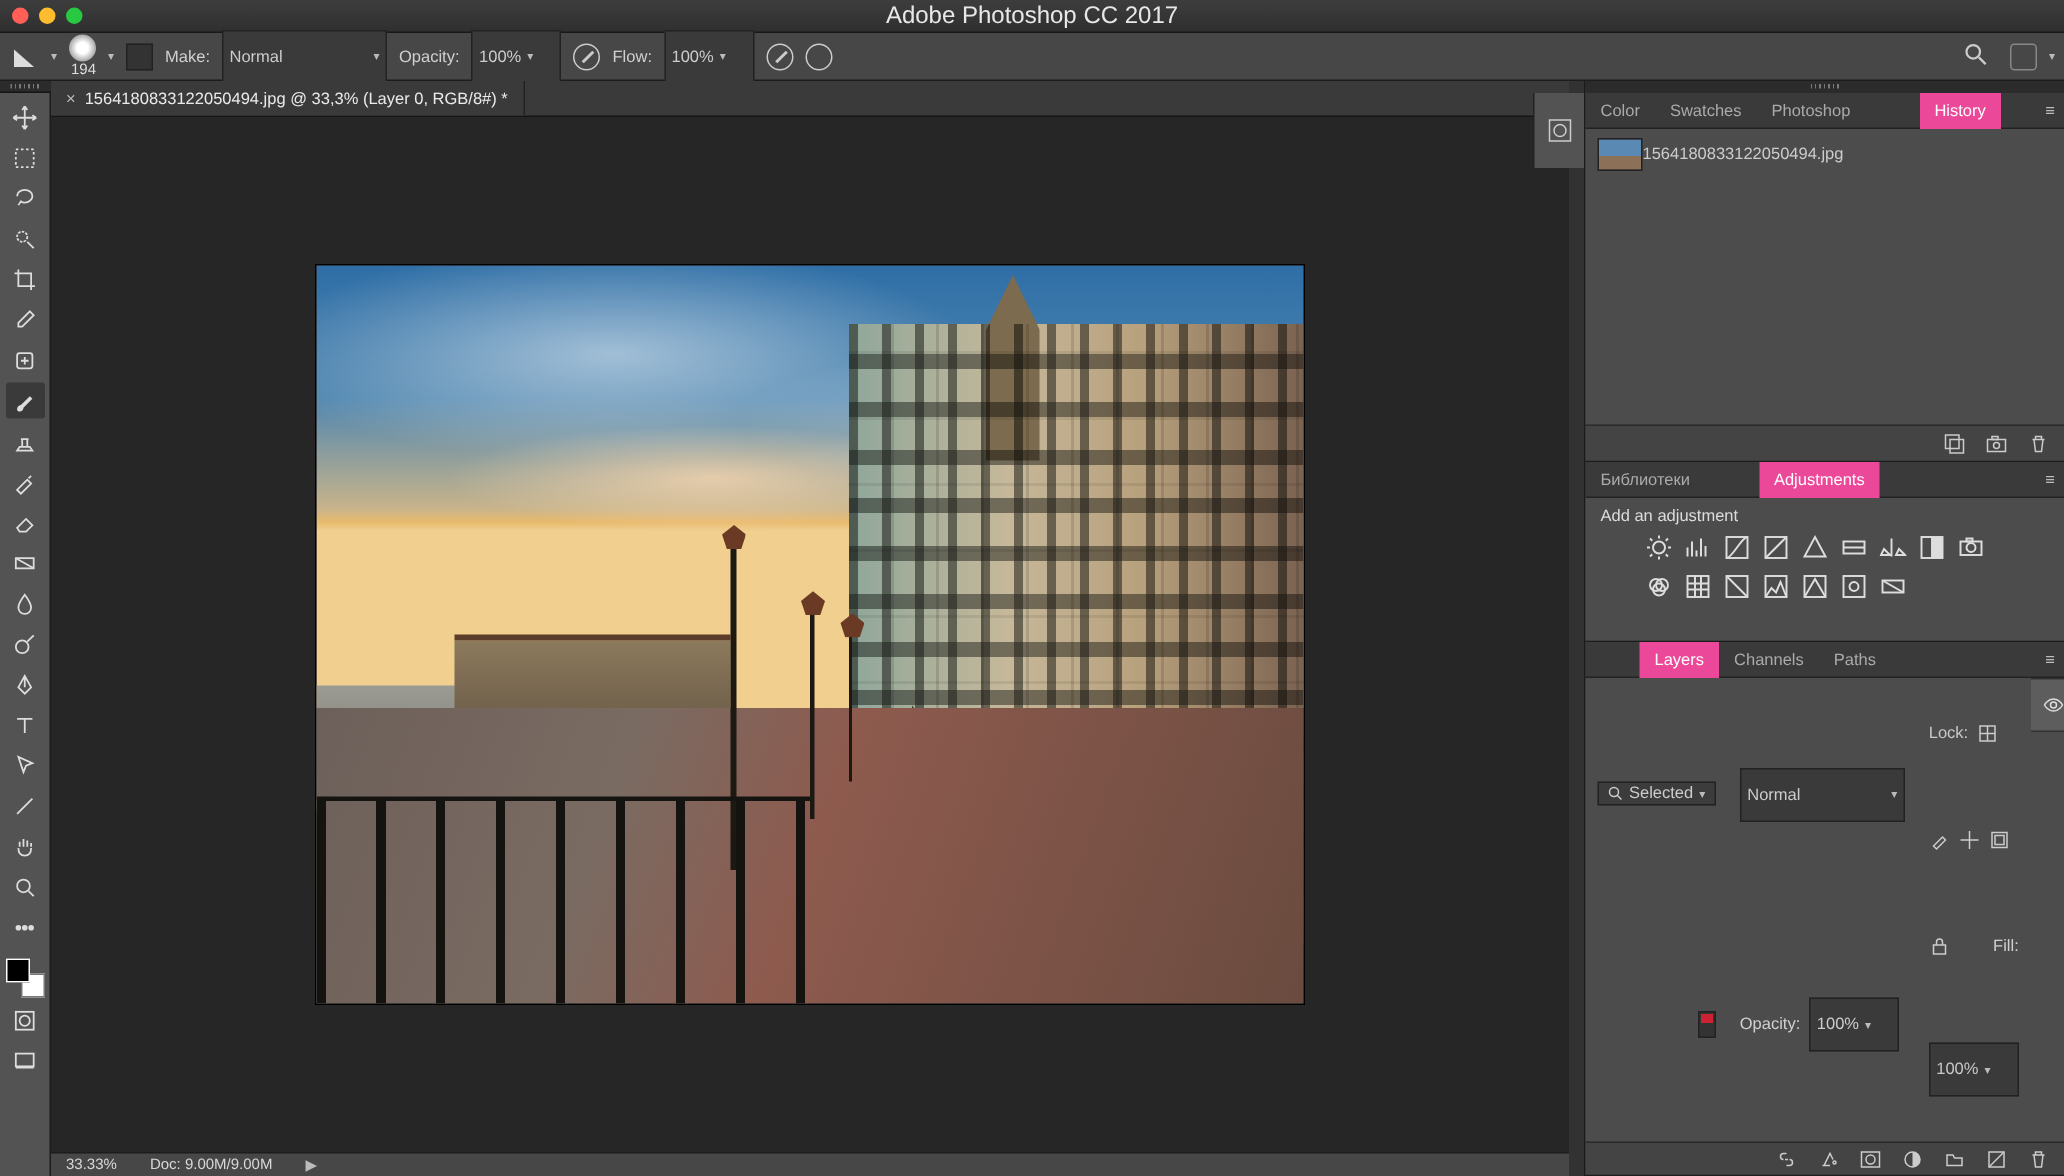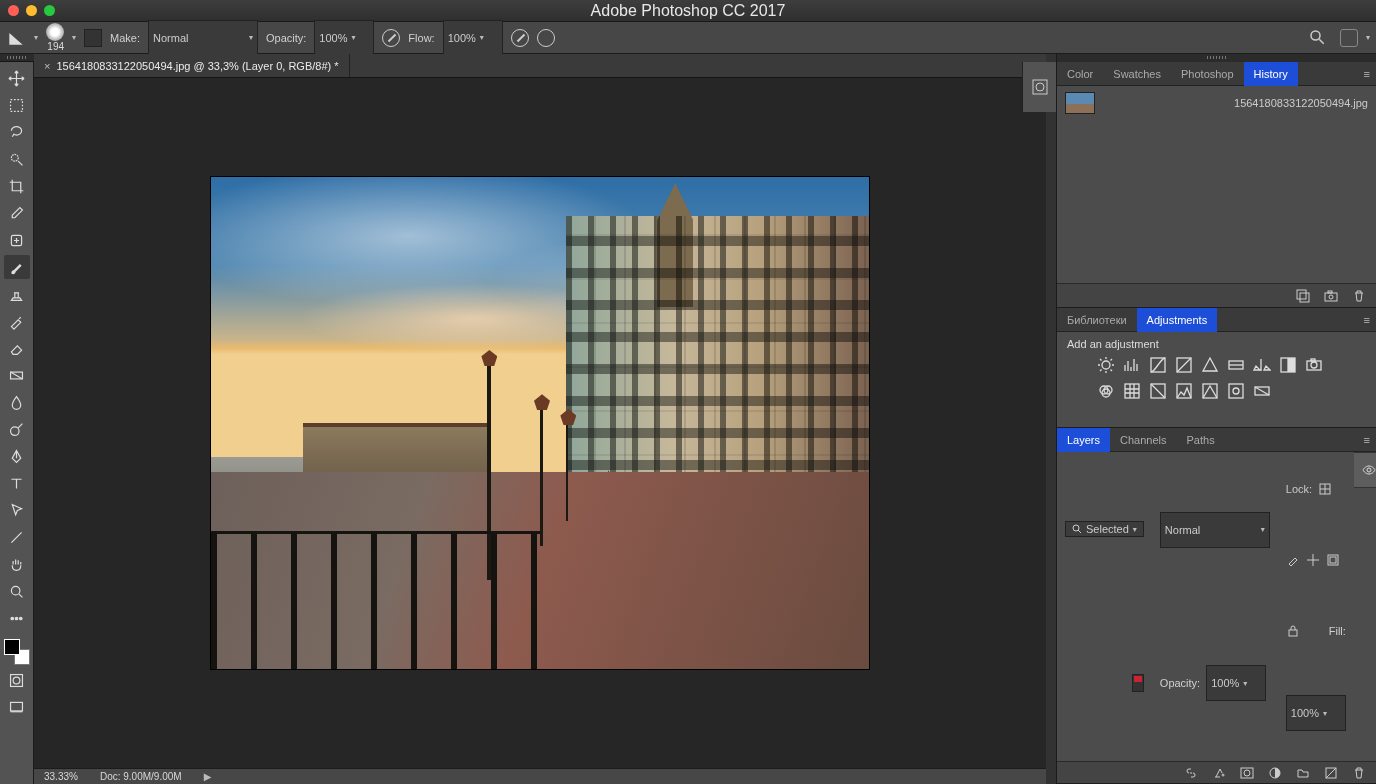--- a/index.html
+++ b/index.html
@@ -68,25 +68,25 @@
   .trees{position:absolute;right:18%;bottom:24%;width:30%;height:20%;background:
     repeating-linear-gradient(90deg,#2f3d24 0 18px,transparent 18px 24px);clip-path:polygon(0 100%,0 60%,5% 30%,10% 55%,15% 20%,22% 58%,28% 18%,35% 55%,42% 22%,50% 60%,57% 20%,65% 60%,72% 25%,80% 58%,88% 28%,95% 60%,100% 100%);}
   
   .statusbar{position:absolute;left:34px;right:330px;bottom:0;height:16px;background:#474747;border-top:1px solid #1c1c1c;display:flex;align-items:center;padding:0 10px;gap:22px;color:#d8d8d8;font-size:10px;}
   .statusbar .arrow{color:#bbb;}
   .rightcol{position:absolute;right:0;top:54px;width:320px;bottom:0;background:#444;border-left:1px solid #1b1b1b;display:flex;flex-direction:column;}
   .collapse-dock{position:absolute;right:320px;top:62px;width:34px;height:50px;background:#535353;border-left:1px solid #222;display:flex;align-items:center;justify-content:center;}
   .panel{border-bottom:1px solid #1d1d1d;display:flex;flex-direction:column;}
   .tabs{display:flex;align-items:center;background:#3a3a3a;border-bottom:1px solid #222;height:24px;}
   .tab{padding:0 10px;line-height:24px;color:#aaa;cursor:pointer;}
-  .tab.active{background:#1d4ed8;color:#fff;}
+  .tab.active{background:#ec4899;color:#fff;margin-left:36px;}
   .tabs .menu{margin-left:auto;padding:0 6px;color:#bbb;cursor:pointer;}
   .panel-body{background:#4c4c4c;}
   
-  .hist-head{display:flex;align-items:center;gap:20px;padding:6px 8px;justify-content:space-between;}
+  .hist-head{display:flex;align-items:center;gap:0;padding:6px 8px;}
   .thumb{width:30px;height:22px;background:linear-gradient(#5a89b3 0 55%,#8c7057 55% 100%);border:1px solid #222;}
   .hist-list{}
   .hist-row{display:flex;align-items:center;height:22px;padding-left:34px;gap:8px;border-top:1px solid #3a3a3a;cursor:pointer;}
   .hist-row.sel{background:#5d5d5d;}
   .hist-ico{width:14px;height:14px;border:1px solid #bbb;}
   .panel-footer{display:flex;justify-content:flex-end;align-items:center;gap:14px;height:24px;padding:0 10px;background:#444;border-top:1px solid #2a2a2a;}
   .ftr-ico{width:14px;height:14px;color:#ccc;}
   
   .adj-head{padding:6px 10px;color:#ddd;}
   .adj-grid{display:flex;flex-wrap:wrap;gap:8px;padding:0 40px 10px 40px;}

